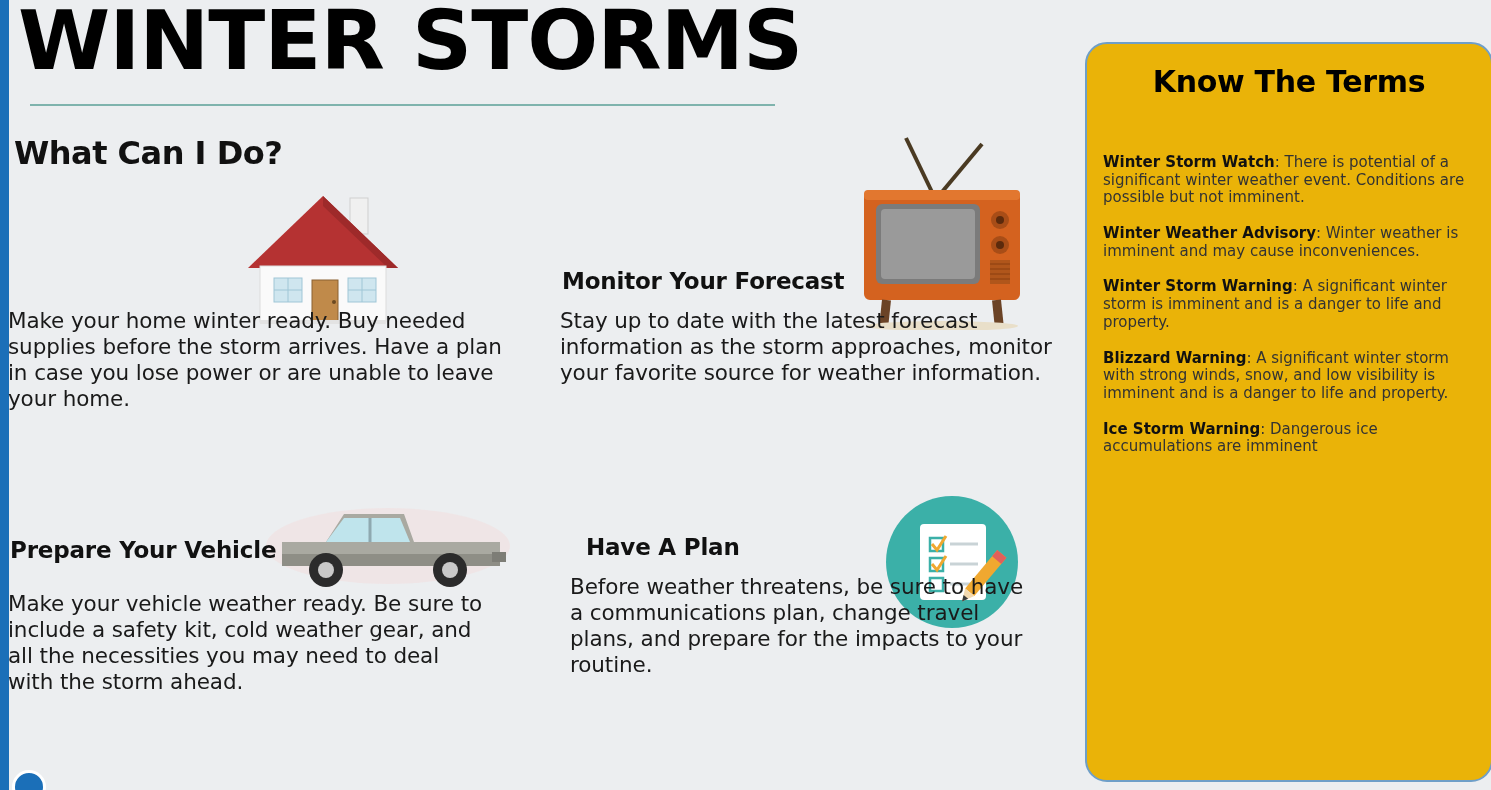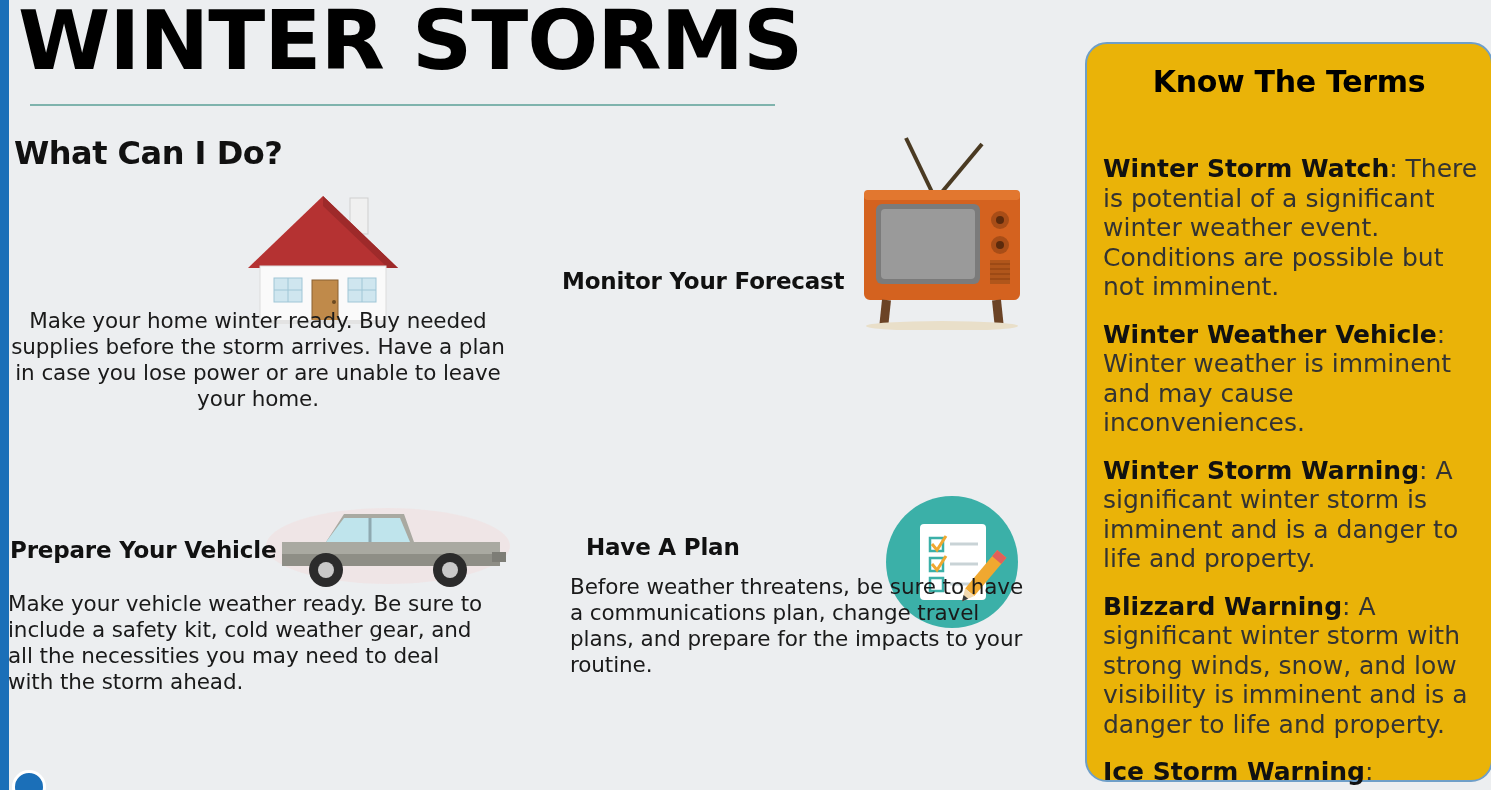--- a/index.html
+++ b/index.html
@@ -59,21 +59,21 @@
   }
   .sec-body {
     position: absolute;
     font-size: 21.5px;
     color: #1a1a1a;
     line-height: 1.21;
     letter-spacing: -0.1px;
   }
   
   #home-head { left: 10px; top: 268px; }
-  #home-body { left: 8px;  top: 308px; width: 500px; text-align: center; }
+  #home-body { left: 8px;  top: 308px; width: 500px; }
   
   #forecast-head { left: 562px; top: 268px; }
   #forecast-body { left: 560px; top: 308px; width: 500px; }
   
   #vehicle-head { left: 10px; top: 537px; }
   #vehicle-body { left: 8px;  top: 591px; width: 480px; }
   
   #plan-head { left: 586px; top: 534px; }
   #plan-body { left: 570px; top: 574px; width: 470px; }
 
@@ -95,21 +95,21 @@
     font-size: 30px;
     color: #000;
     letter-spacing: -0.3px;
   }
   .terms {
     position: absolute;
     left: 16px; top: 110px;
     width: 380px;
   }
   .term {
-    font-size: 25px;
+    font-size: 15px;
     color: #333333;
     line-height: 1.18;
     margin-bottom: 18px;
   }
   .term b {
     color: #111111;
     font-weight: bold;
   }
 
   
@@ -239,32 +239,33 @@
         <rect x="90" y="52" width="12" height="8" fill="#e0605a"></rect>
         <polygon points="90,102 102,102 96,114" fill="#f3d9b0"></polygon>
         <polygon points="93,108 99,108 96,114" fill="#3a3a3a"></polygon>
       </g>
     </svg>
   </div>
 
   <div class="sec-body" id="home-body">Make your home winter ready.  Buy needed supplies before the storm arrives. Have a plan in case you lose power or are unable to leave your home.</div>
 
   <div class="sec-head" id="forecast-head">Monitor Your Forecast</div>
+  <div class="sec-body" id="forecast-body">Stay up to date with the latest forecast information as the storm approaches, monitor your favorite source for weather information.</div>
 
   <div class="sec-head" id="vehicle-head">Prepare Your Vehicle</div>
   <div class="sec-body" id="vehicle-body">Make your vehicle weather ready.  Be sure to include a safety kit, cold weather gear, and all the necessities you may need to deal with the storm ahead.</div>
 
   <div class="sec-head" id="plan-head">Have A Plan</div>
   <div class="sec-body" id="plan-body">Before weather threatens, be sure to have a communications plan, change travel plans, and prepare for the impacts to your routine.</div>
 
   <div class="panel">
     <div class="panel-title">Know The Terms</div>
     <div class="terms" id="terms-list">
         <div class="term"><b>Winter Storm Watch</b><span>: There is potential of a significant winter weather event.  Conditions are possible but not imminent.</span></div>
-        <div class="term"><b>Winter Weather Vehicle</b><span>:  Winter weather is imminent and may cause inconveniences.</span></div>
+        <div class="term"><b>Winter Weather Advisory</b><span>:  Winter weather is imminent and may cause inconveniences.</span></div>
         <div class="term"><b>Winter Storm Warning</b><span>:  A significant winter storm is imminent and is a danger to life and property.</span></div>
         <div class="term"><b>Blizzard Warning</b><span>:   A significant winter storm with strong winds, snow, and low visibility is imminent and is a danger to life and property.</span></div>
         <div class="term"><b>Ice Storm Warning</b><span>:  Dangerous ice accumulations are  imminent</span></div>
       </div>
   </div>
 
   <div class="logo-dot"></div>
 </div>
 
 </body></html>

